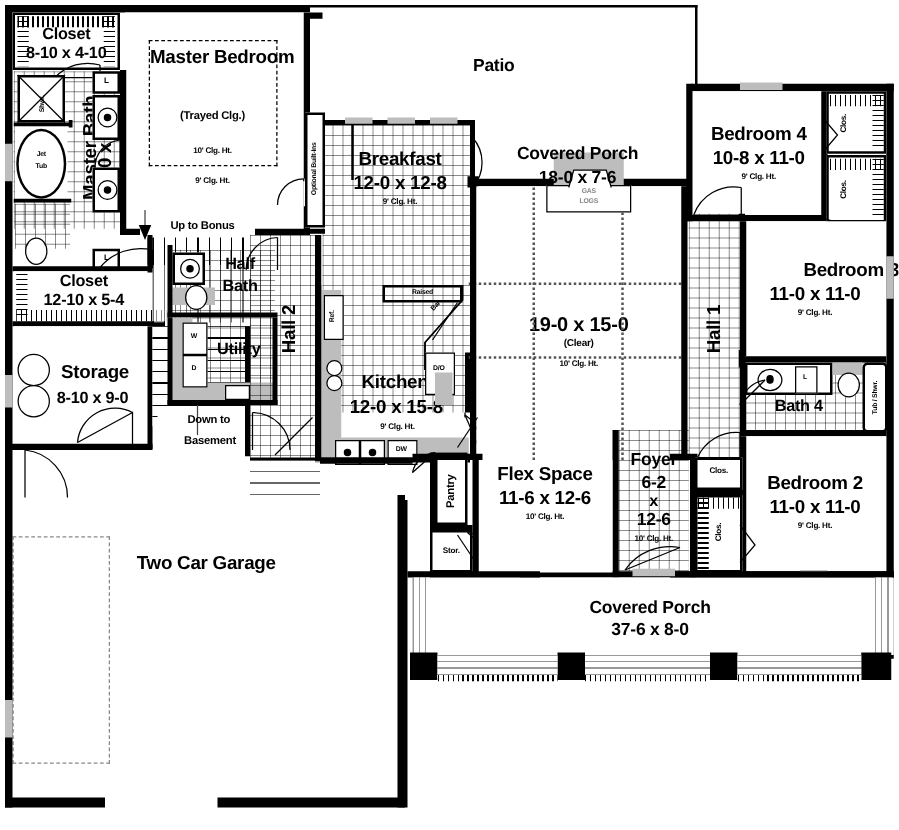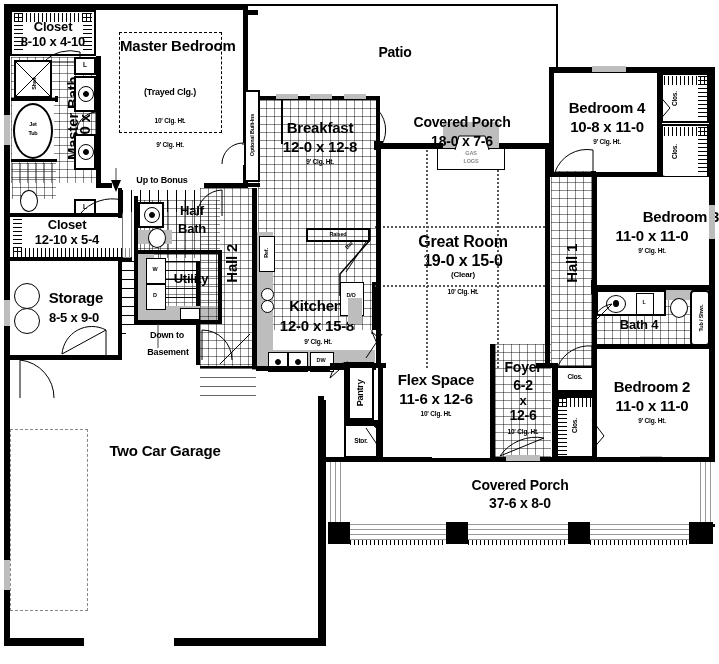--- a/index.html
+++ b/index.html
@@ -182,21 +182,21 @@
   <div class="wall" style="left:10px;top:257px;width:122px;height:4px;"></div>
   <div class="wall" style="left:118px;top:190px;width:4px;height:28px;"></div>
 
   <div class="fill" style="left:11px;top:261px;width:110px;height:95px;"></div>
   <div class="circ" style="left:14px;top:283px;width:24px;height:24px;"></div>
   <div class="circ" style="left:14px;top:308px;width:24px;height:24px;"></div>
   <div class="lab big" style="left:28px;top:290px;width:96px;">
      <span>Storage</span>
   </div>
   <div class="lab med" style="left:22px;top:311px;width:104px;">
-     <span>8-5 x 9-0</span>
+     <span>8-10 x 9-0</span>
   </div>
   <div class="wall" style="left:118px;top:261px;width:4px;height:98px;"></div>
   <div class="wall" style="left:4px;top:355px;width:118px;height:5px;"></div>
   <svg class="arc" style="left:58px;top:330px;width:50px;height:28px;">
     <path d="M48 26 L48 0 L4 24" fill="none" stroke="#000" stroke-width="1"></path>
     <path d="M48 0 A30 30 0 0 0 4 24" fill="none" stroke="#000" stroke-width="1"></path>
   </svg>
 
   <div class="stairs" style="left:122px;top:261px;width:78px;height:80px;"></div>
   <div class="fill" style="left:126px;top:331px;width:82px;height:32px;"></div>
@@ -369,23 +369,20 @@
      <span>Stor.</span>
   </div>
   <svg class="arc" style="left:372px;top:424px;width:28px;height:30px;">
     <path d="M2 2 L20 18" fill="none" stroke="#000" stroke-width="1"></path>
     <path d="M2 2 A20 20 0 0 1 20 18" fill="none" stroke="#000" stroke-width="1"></path>
   </svg>
 
   <div class="wall" style="left:252px;top:228px;width:5px;height:142px;"></div>
 
   <div class="fill" style="left:381px;top:149px;width:164px;height:218px;"></div>
-  <div class="lab big" style="left:386px;top:233px;width:154px;font-size:16px;">
-     <span>Great Room</span>
-  </div>
   <div class="lab big" style="left:386px;top:252px;width:154px;font-size:16px;">
      <span>19-0 x 15-0</span>
   </div>
   <div class="lab xs" style="left:386px;top:271px;width:154px;font-size:8px;">
      <span>(Clear)</span>
   </div>
   <div class="lab xs" style="left:386px;top:288px;width:154px;">
      <span>10' Clg. Ht.</span>
   </div>
 

